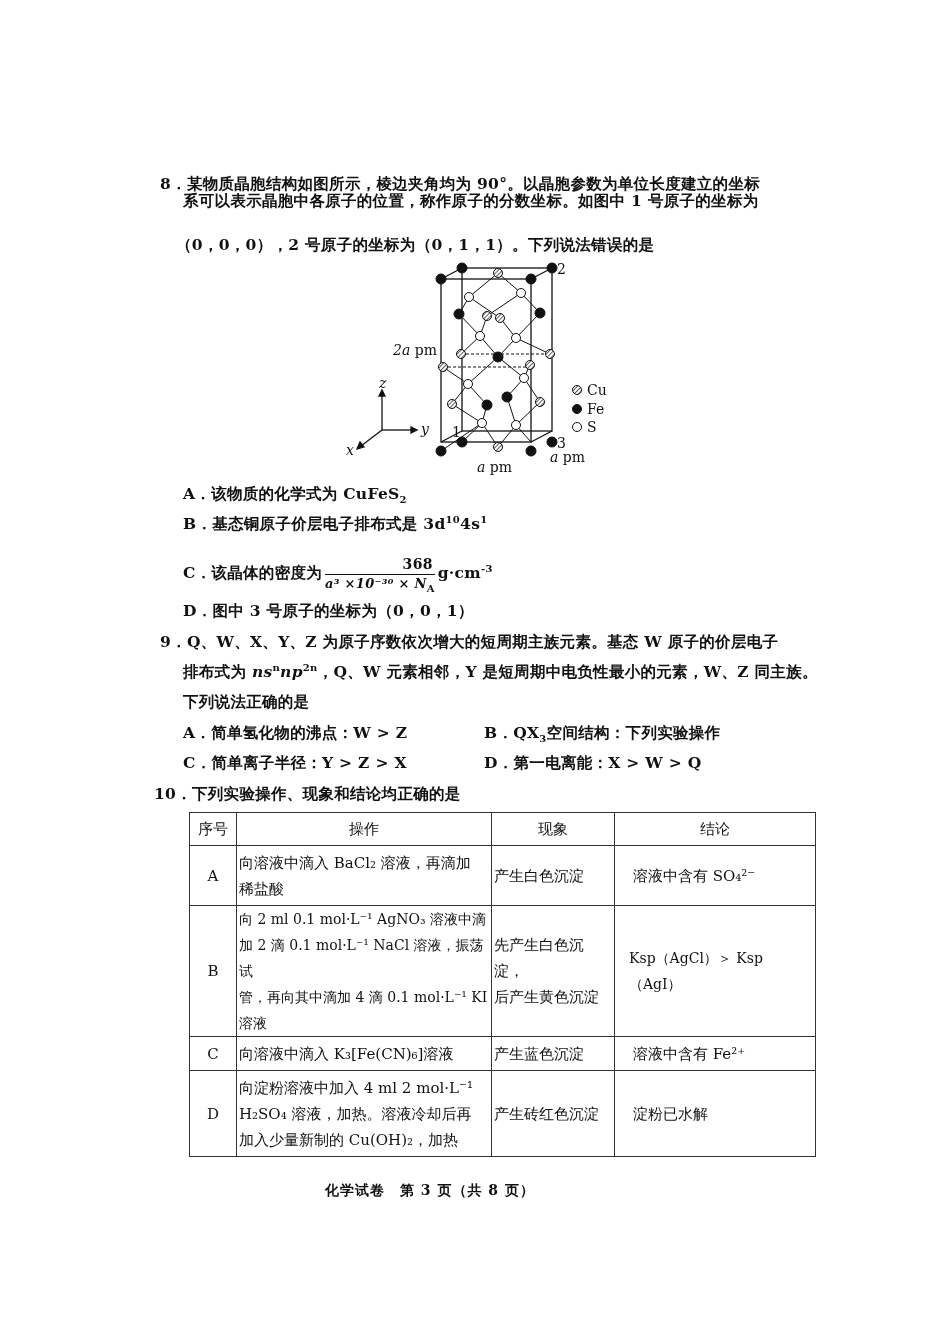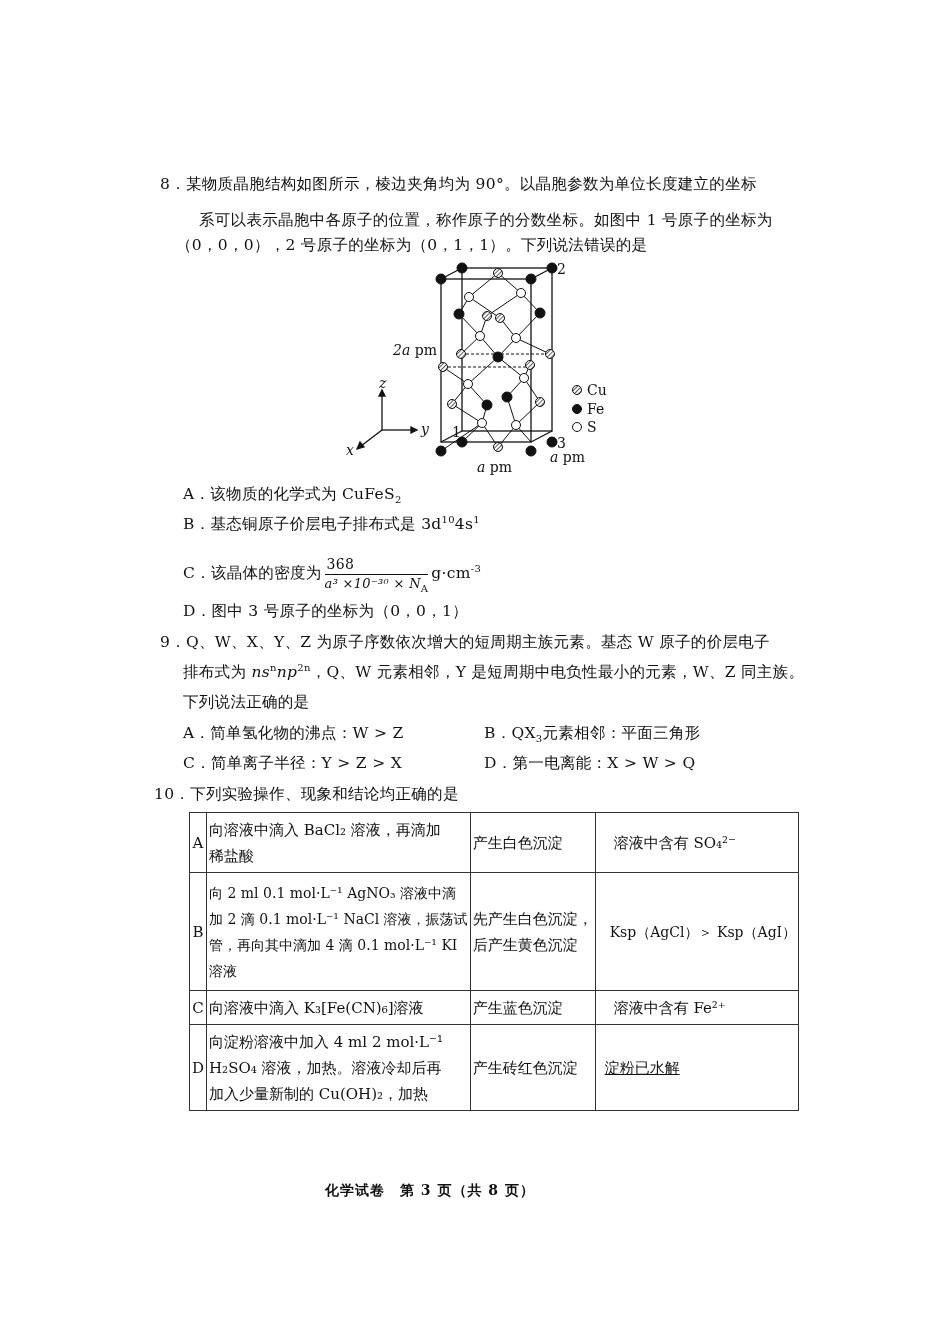--- a/index.html
+++ b/index.html
@@ -1,35 +1,35 @@
 <!DOCTYPE html>
 <html><head>
 <meta charset="utf-8">
 <style>
   html, body { margin:0; padding:0; background:#ffffff; }
   body { width:950px; height:1344px; position:relative; overflow:hidden;
          font-family:"DejaVu Serif","Liberation Serif",serif; color:#111; }
-  .line { position:absolute; font-size:15.5px; line-height:20px; white-space:nowrap; letter-spacing:0.3px; }
+  .line { position:absolute; font-size:15.5px; line-height:20px; white-space:nowrap; letter-spacing:0.3px;font-weight:bold; }
   sub, sup { font-size:10px; line-height:0; }
-  .frac { display:inline-block; vertical-align:middle; text-align:left; margin:0 3px; }
+  .frac { display:inline-block; vertical-align:middle; text-align:right; margin:0 3px; }
   .frac .num { display:block; border-bottom:1px solid #111; padding:0 2px 1px; font-size:14px; line-height:18px; }
   .frac .den { display:block; font-size:13px; line-height:18px; }
   table.exp { position:absolute; left:189px; top:812px; border-collapse:collapse; font-size:15px; }
   table.exp td { border:1px solid #333; vertical-align:middle; padding:0 2px; line-height:26px; }
   table.exp td.c { text-align:center; }
   .footer { position:absolute; left:0; width:860px; top:1182px; text-align:center; font-weight:bold; font-size:14px; letter-spacing:1px; }
   svg text { font-family:"DejaVu Serif","Liberation Serif",serif; }
 </style>
 </head>
 <body>
 
 <div class="line" style="left:160px;top:174px;">
   <span>8．</span><span>某物质晶胞结构如图所示，棱边夹角均为 90°。以晶胞参数为单位长度建立的坐标</span>
 </div>
-<div class="line" style="left:183px;top:210px;margin-left:16px;">系可以表示晶胞中各原子的位置，称作原子的分数坐标。如图中 1 号原子的坐标为</div>
+<div class="line" style="left:183px;top:191px;">系可以表示晶胞中各原子的位置，称作原子的分数坐标。如图中 1 号原子的坐标为</div>
 <div class="line" style="left:176px;top:235px;">（0，0，0），2 号原子的坐标为（0，1，1）。下列说法错误的是</div>
 
 <svg style="position:absolute;left:340px;top:258px;" width="280" height="220" viewBox="340 258 280 220">
   <defs>
     <pattern id="hatch" width="3" height="3" patternUnits="userSpaceOnUse" patternTransform="rotate(45)">
       <rect width="3" height="3" fill="#fff"></rect>
       <line x1="0" y1="0" x2="0" y2="3" stroke="#333" stroke-width="1.6"></line>
     </pattern>
   </defs>
   <g stroke="#111" stroke-width="1.3" fill="none">
@@ -168,31 +168,37 @@
 
 <div class="line" style="left:160px;top:632px;">
   <span>9．</span><span>Q、W、X、Y、Z 为原子序数依次增大的短周期主族元素。基态 W 原子的价层电子</span>
 </div>
 <div class="line" style="left:183px;top:662px;">
   <span>排布式为 </span><i>ns</i><sup>n</sup><i>np</i><sup>2n</sup><span>，Q、W 元素相邻，Y 是短周期中电负性最小的元素，W、Z 同主族。</span>
 </div>
 <div class="line" style="left:183px;top:692px;">下列说法正确的是</div>
 <div class="line" style="left:183px;top:723px;">A．简单氢化物的沸点：W &gt; Z</div>
 <div class="line" style="left:484px;top:723px;">
-  <span>B．QX</span><sub>3</sub><span>元素相邻：平面三角形</span>
+  <span>B．QX</span><sub>3</sub><span>空间结构：下列实验操作</span>
 </div>
 <div class="line" style="left:183px;top:753px;">C．简单离子半径：Y &gt; Z &gt; X</div>
 <div class="line" style="left:484px;top:753px;">D．第一电离能：X &gt; W &gt; Q</div>
 
 <div class="line" style="left:154px;top:784px;">
   <span>10．</span><span>下列实验操作、现象和结论均正确的是</span>
 </div>
 
 <table class="exp">
   <tbody>
+      <tr style="height:33px;">
+    <td class="c" style="width:42px;">序号</td>
+    <td class="c" style="width:250px;">操作</td>
+    <td class="c" style="width:118px;">现象</td>
+    <td class="c" style="width:196px;">结论</td>
+  </tr>
   <tr style="height:60px;">
     <td class="c">A</td>
     <td>
           <div>向溶液中滴入 BaCl₂ 溶液，再滴加</div>
           <div>稀盐酸</div>
         </td>
     <td>
           <div>产生白色沉淀</div>
         </td>
     <td style="padding-left:18px;">溶液中含有 SO₄²⁻</td>
@@ -224,18 +230,18 @@
   <tr style="height:86px;">
     <td class="c">D</td>
     <td>
           <div>向淀粉溶液中加入 4 ml 2 mol·L⁻¹</div>
           <div>H₂SO₄ 溶液，加热。溶液冷却后再</div>
           <div>加入少量新制的 Cu(OH)₂，加热</div>
         </td>
     <td>
           <div>产生砖红色沉淀</div>
         </td>
-    <td style="padding-left:9px;text-decoration:underline;">淀粉已水解</td>
+    <td style="padding-left:18px;">淀粉已水解</td>
   </tr>
 </tbody>
   </table>
 
 <div class="footer">化学试卷　第 3 页（共 8 页）</div>
 
 </body></html>

